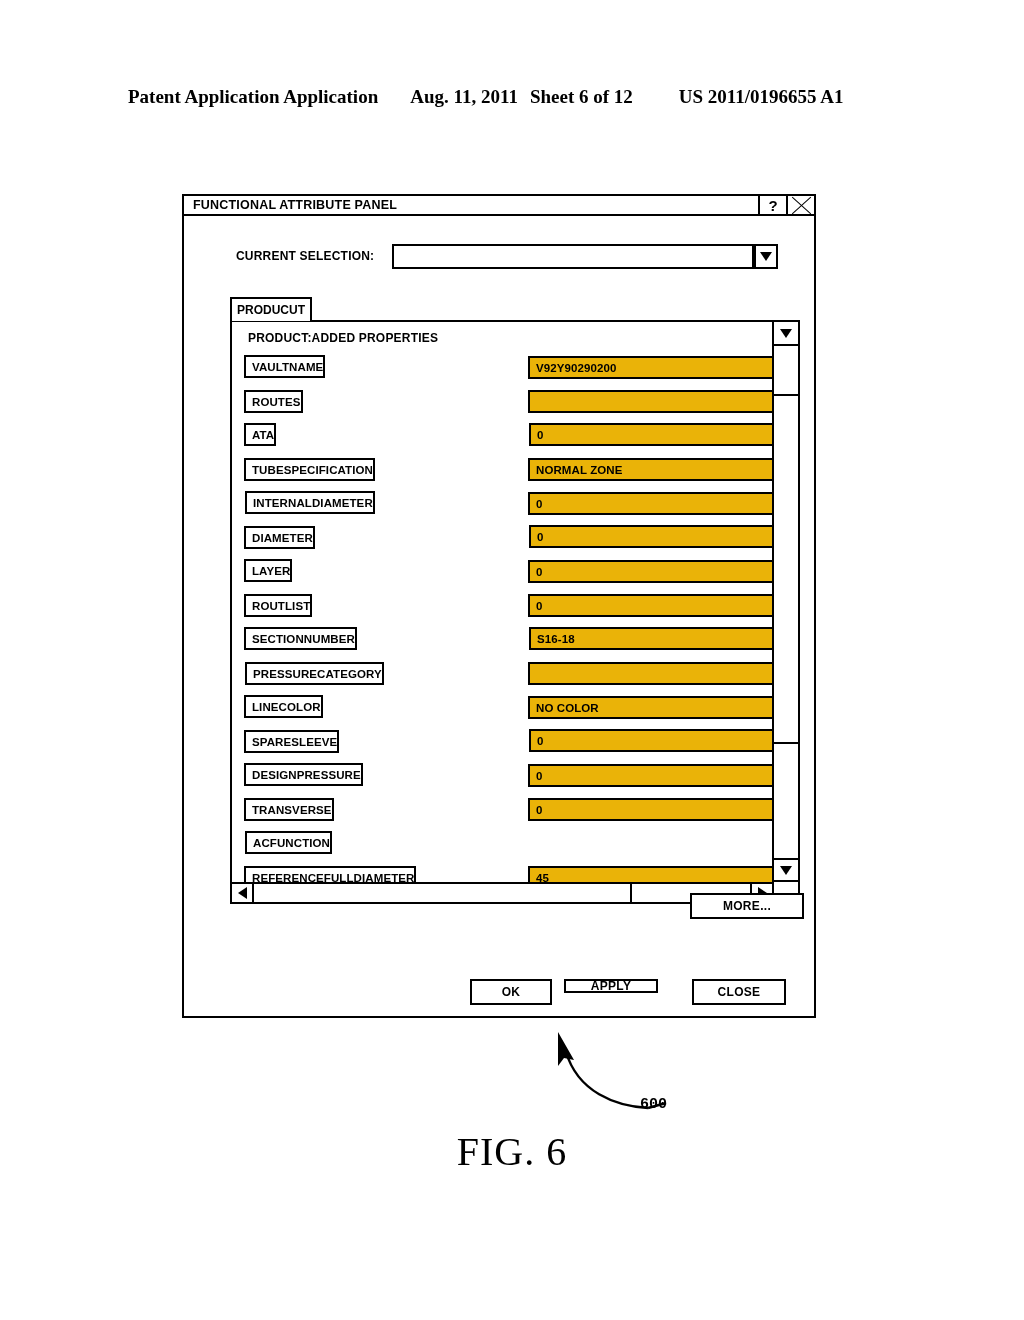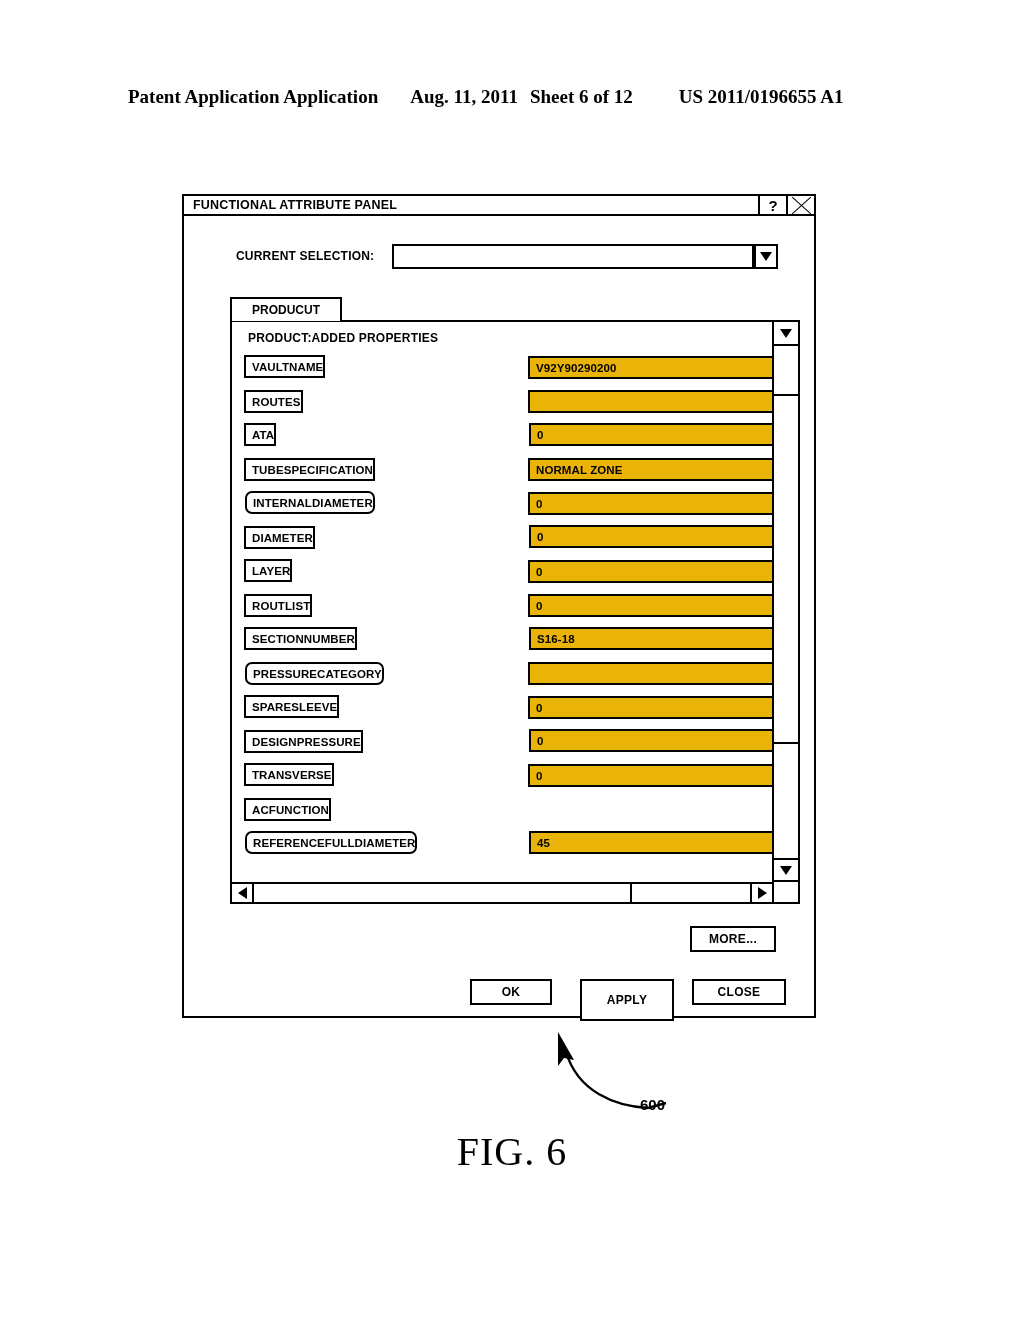--- a/index.html
+++ b/index.html
@@ -152,21 +152,21 @@
     border-bottom: 6px solid transparent;
     border-left: 9px solid #000;
   }
 
   
   .tab {
     position: absolute;
     left: 46px;
     top: 101px;
     height: 24px;
-    padding: 0 20px;
+    padding: 0 5px;
     border: 2px solid #000;
     border-bottom: none;
     box-sizing: border-box;
     display: flex;
     align-items: center;
     font-size: 12px;
     font-weight: bold;
     background: #fff;
     z-index: 3;
   }
@@ -237,21 +237,21 @@
     font-size: 11.5px;
     font-weight: bold;
     letter-spacing: 0.1px;
     background: #eab308;
     white-space: nowrap;
   }
 
   
   .row:nth-child(2n) .lbl-box  { margin-top: 1px; }
   .row:nth-child(3n) .val-box  { margin-top: -1px; margin-left: 1px; }
-  .row:nth-child(5n) .lbl-box  { margin-left: 1px; border-radius: 7px; }
+  .row:nth-child(5n) .lbl-box  { margin-left: 1px; }
 
   
   .vscroll {
     position: absolute;
     right: 0;
     top: 0;
     width: 26px;
     height: 100%;
     border-left: 2px solid #000;
     box-sizing: border-box;
@@ -329,38 +329,38 @@
     border: 2px solid #000;
     box-sizing: border-box;
     background: #fff;
     display: flex;
     align-items: center;
     justify-content: center;
     font-size: 12px;
     font-weight: bold;
     letter-spacing: 0.3px;
   }
-  .btn-more  { left: 506px; top: 730px; width: 86px;  height: 26px; }
+  .btn-more  { left: 506px; top: 697px; width: 114px;  height: 26px; }
   .btn-ok    { left: 286px; top: 783px; width: 82px;  height: 26px; }
-  .btn-apply { left: 396px; top: 783px; width: 94px;  height: 42px; text-align: center; }
+  .btn-apply { left: 380px; top: 783px; width: 94px;  height: 14px; text-align: center; }
   .btn-close { left: 508px; top: 783px; width: 94px;  height: 26px; }
 
   
   .leader {
     position: absolute;
     left: 520px;
     top: 1030px;
     width: 180px;
     height: 95px;
   }
   .ref-num {
     position: absolute;
     left: 640px;
     top: 1096px;
-    font-family: Liberation Sans, sans-serif;
+    font-family: Liberation Mono, monospace;
     font-size: 15px;
     font-weight: bold;
   }
   .fig-caption {
     position: absolute;
     left: 0;
     top: 1128px;
     width: 1024px;
     text-align: center;
     font-family: "Liberation Serif", serif;
@@ -435,20 +435,24 @@
             <div class="lbl-box">ROUTLIST</div>
             <div class="val-box">0</div>
           </div>
           <div class="row">
             <div class="lbl-box">SECTIONNUMBER</div>
             <div class="val-box">S16-18</div>
           </div>
           <div class="row">
             <div class="lbl-box">PRESSURECATEGORY</div>
             <div class="val-box"></div>
+          </div>
+          <div class="row">
+            <div class="lbl-box">LINECOLOR</div>
+            <div class="val-box">NO COLOR</div>
           </div>
           <div class="row">
             <div class="lbl-box">SPARESLEEVE</div>
             <div class="val-box">0</div>
           </div>
           <div class="row">
             <div class="lbl-box">DESIGNPRESSURE</div>
             <div class="val-box">0</div>
           </div>
           <div class="row">

